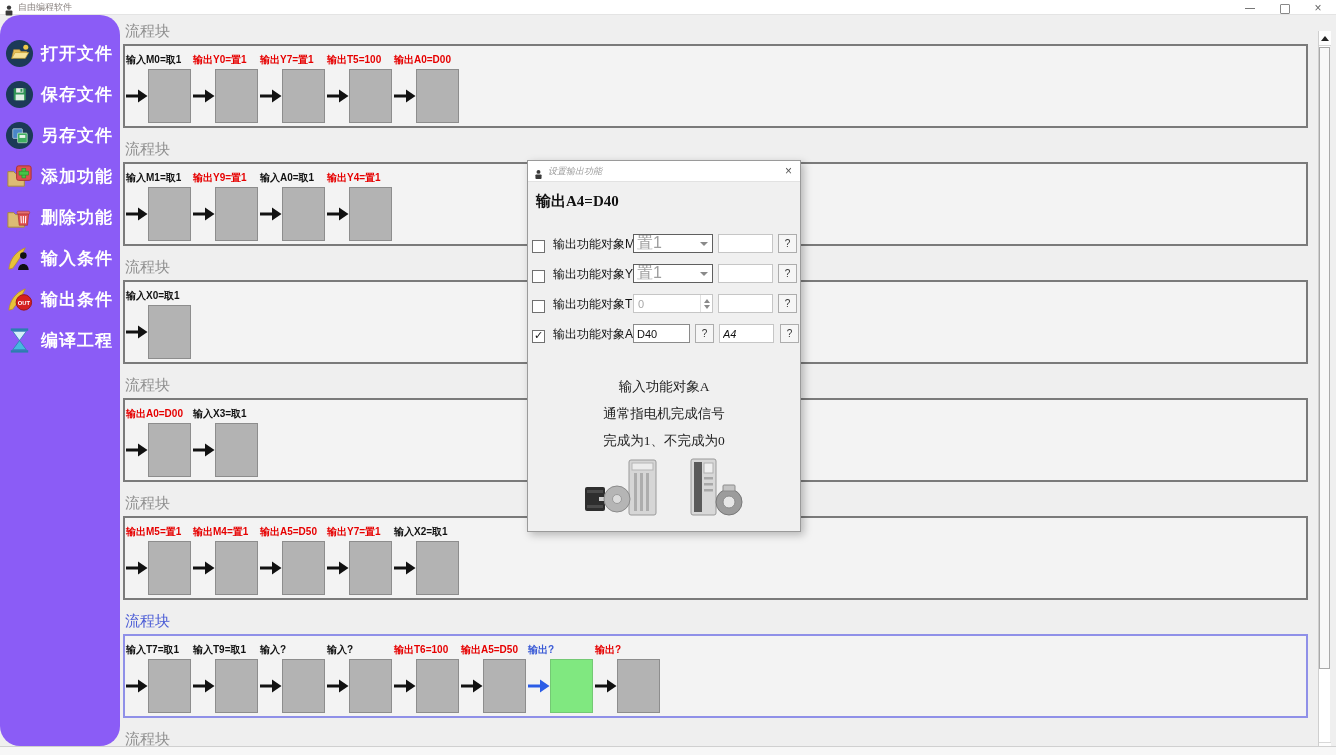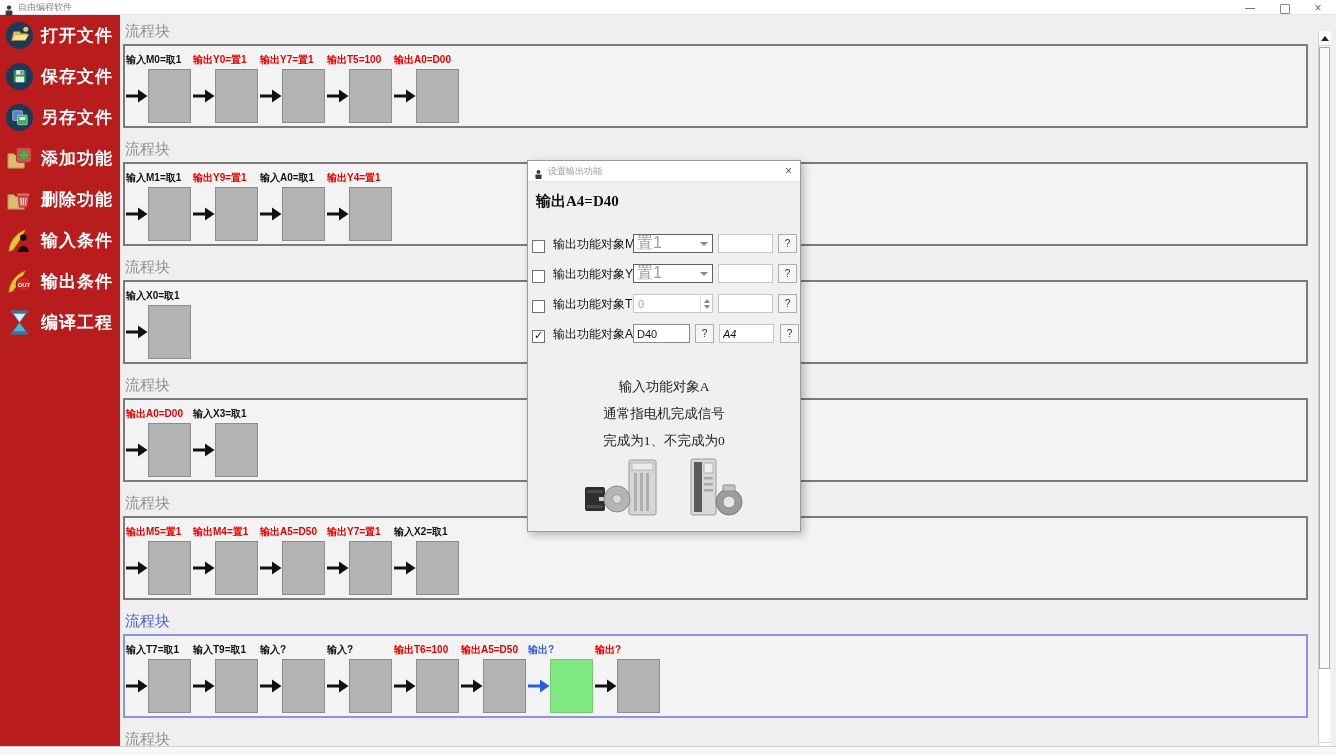--- a/index.html
+++ b/index.html
@@ -15,21 +15,21 @@
   .win-controls { position:absolute; right:12px; top:0; height:15px; display:flex; gap:22px; align-items:center; }
   .wc { width:12px; height:12px; position:relative; cursor:default; }
   .wc-min::after { content:""; position:absolute; left:1px; right:1px; top:6px; height:1px; background:#777; }
   .wc-max::after { content:""; position:absolute; left:2px; top:2px; width:8px; height:8px; border:1px solid #888; border-radius:1px; }
   .wc-close { color:#666; font-size:12px; line-height:12px; text-align:center; }
 
   
   .app-row { display:flex; height:731px; }
 
   
-  .sidebar { width:120px; background:#b91c1c; padding-top:0; flex:0 0 120px; }
+  .sidebar { width:120px; background:#8b5cf6; padding-top:18px; flex:0 0 120px;border-radius:20px; }
   .side-item { height:41px; display:flex; align-items:center; gap:6px; padding-left:5px; cursor:pointer; }
   .side-icon { width:30px; height:30px; flex:0 0 30px; }
   .side-icon svg { display:block; }
   .side-label { color:#ffffff; font-weight:bold; font-size:17px; letter-spacing:1px; white-space:nowrap; }
 
   
   .flow-area { flex:1; padding:7px 0 0 3px; position:relative; overflow:hidden; background:#efefef; }
   .flow-section { width:1185px; margin-bottom:12px; }
   .sec-title { font-family:"Liberation Serif","DejaVu Serif",serif; font-size:15px; color:#8f8f8f;
     height:18px; line-height:18px; margin:0 0 4px 2px; }
@@ -60,21 +60,21 @@
 
   
   .bottom-strip { height:9px; background:#f7f7f7; border-top:1px solid #d0d0d0; }
 
   
   .dialog { position:absolute; left:527px; top:160px; width:274px; height:372px;
     background:#f0f0f0; border:1px solid #9a9a9a; box-shadow:3px 3px 8px rgba(0,0,0,.25); z-index:10; }
   .dlg-titlebar { height:21px; background:#ffffff; display:flex; align-items:center;
     padding:0 6px; border-bottom:1px solid #e2e2e2; }
   .dlg-titlebar .app-ico { width:9px; height:11px; margin-right:5px; }
-  .dlg-title { font-size:9px; color:#9a9a9a; flex:1; }
+  .dlg-title { font-size:9px; color:#9a9a9a; flex:1;font-style:italic; }
   .dlg-close { font-size:12px; color:#555; cursor:pointer; padding:0 2px; }
   .dlg-heading { font-family:"Liberation Serif","DejaVu Serif",serif; font-weight:bold;
     font-size:15px; color:#111; margin:10px 0 0 8px; height:20px; }
   .dlg-rows { margin-top:22px; }
   .dlg-row { display:flex; align-items:flex-end; height:19px; margin:0 0 11px 4px; }
   .checkbox { width:13px; height:13px; background:#fff; border:1px solid #707070; flex:0 0 13px;
     position:relative; cursor:pointer; }
   .checkbox.checked::after { content:"✓"; position:absolute; left:1px; top:-2px; font-size:11px; color:#111; }
   .dlg-label { width:80px; flex:0 0 80px; margin-left:8px; font-size:12px; color:#111; white-space:nowrap; }
   .combo { width:80px; flex:0 0 80px; height:19px; background:#fff; border:1px solid #5f5f5f;

